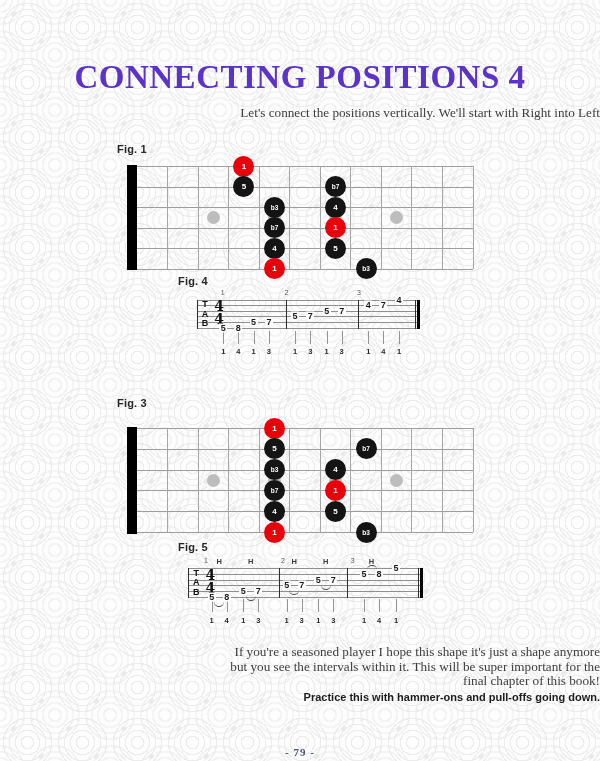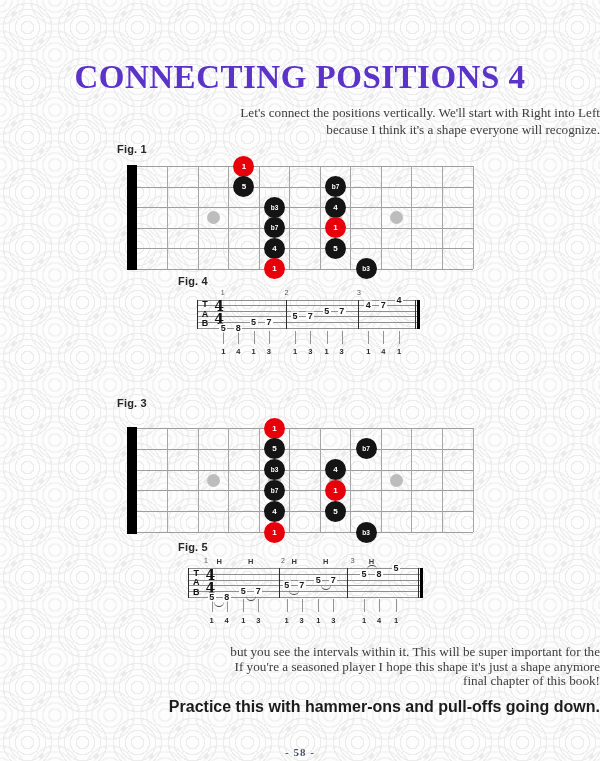--- a/index.html
+++ b/index.html
@@ -18,21 +18,21 @@
   .title{
     position:absolute;top:36px;left:0;width:600px;text-align:center;
     font-family:"Liberation Serif",serif;font-weight:700;font-size:33px;
     letter-spacing:.5px;line-height:38px;
   }
   .para{position:absolute;left:0;width:600px;text-align:right;color:#3d3d3d;
     font-size:13.2px;line-height:17px;}
   .intro{top:104px;}
   .interlude{top:375px;}
   .outro{top:645px;line-height:14.6px;}
-  .outro .bold-line{font-family:"Liberation Sans",sans-serif;font-weight:700;font-size:16px;color:#1c1c1c;margin-top:11px;}
+  .outro .bold-line{font-family:"Liberation Sans",sans-serif;font-weight:700;font-size:11px;color:#1c1c1c;margin-top:1px;}
   .fig-label{position:absolute;font-family:"Liberation Sans",sans-serif;font-weight:700;
     font-size:11px;color:#262626;letter-spacing:.2px;}
   .lbl-fig1{left:117px;top:143px;}
   .lbl-fig2{left:178px;top:275px;}
   .lbl-fig3{left:117px;top:397px;}
   .lbl-fig4{left:178px;top:541px;}
   .page-number{position:absolute;top:746px;left:0;width:600px;text-align:center;
     font-weight:700;font-size:11px;color:#49536f;letter-spacing:1px;}
   
   .abs{position:absolute;}
@@ -61,21 +61,20 @@
     font-family:"DejaVu Serif",serif;font-weight:700;font-size:14px;line-height:13.6px;color:#111;}
 </style>
 </head>
 <body>
 
 <div class="page">
   <h1 class="title" style="color: rgb(91, 51, 200);">CONNECTING POSITIONS 4</h1>
 
   <div class="para intro">
     <div>Let's connect the positions vertically. We'll start with Right into Left</div>
-    <div>because I think it's a shape everyone will recognize.</div>
   </div>
 
   <div class="fig-label lbl-fig1">Fig. 1</div>
   <div class="abs" id="fb-fig1">
       <div class="nut" style="left: 126.5px; top: 164.5px; width: 10.5px; height: 105.5px;"></div>
       <div class="hline" style="left: 137px; top: 166px; width: 336px;"></div>
       <div class="hline" style="left: 137px; top: 186.5px; width: 336px;"></div>
       <div class="hline" style="left: 137px; top: 207px; width: 336px;"></div>
       <div class="hline" style="left: 137px; top: 227.5px; width: 336px;"></div>
       <div class="hline" style="left: 137px; top: 248px; width: 336px;"></div>
@@ -270,20 +269,20 @@
       <div class="stem" style="left: 379px; top: 599.4px; height: 13px;"></div>
       <div class="finger" style="left: 379px; top: 615.6px;">4</div>
       <div class="tabnote" style="left: 396px; top: 568.3px;">5</div>
       <div class="stem" style="left: 396px; top: 599.4px; height: 13px;"></div>
       <div class="finger" style="left: 396px; top: 615.6px;">1</div>
       <div class="hmark" style="left: 371.5px; top: 557.3px;">H</div>
       <div class="slur" style="left: 366.5px; width: 10px; height: 4.5px; top: 564.96px; border-bottom: none; border-top: 1.2px solid rgb(74, 74, 74); border-radius: 50% 50% 0px 0px / 100% 100% 0px 0px;"></div>
     </div>
 
   <div class="para outro">
+    <div>If you're a seasoned player I hope this shape it's just a shape anymore</div>
     <div>but you see the intervals within it. This will be super important for the</div>
-    <div>If you're a seasoned player I hope this shape it's just a shape anymore</div>
     <div>final chapter of this book!</div>
     <div class="bold-line">Practice this with hammer-ons and pull-offs going down.</div>
   </div>
 
-  <div class="page-number" style="color: rgb(73, 83, 111);">- 58 -</div>
+  <div class="page-number" style="color: rgb(73, 83, 111);">- 79 -</div>
 </div>
 
 </body></html>

